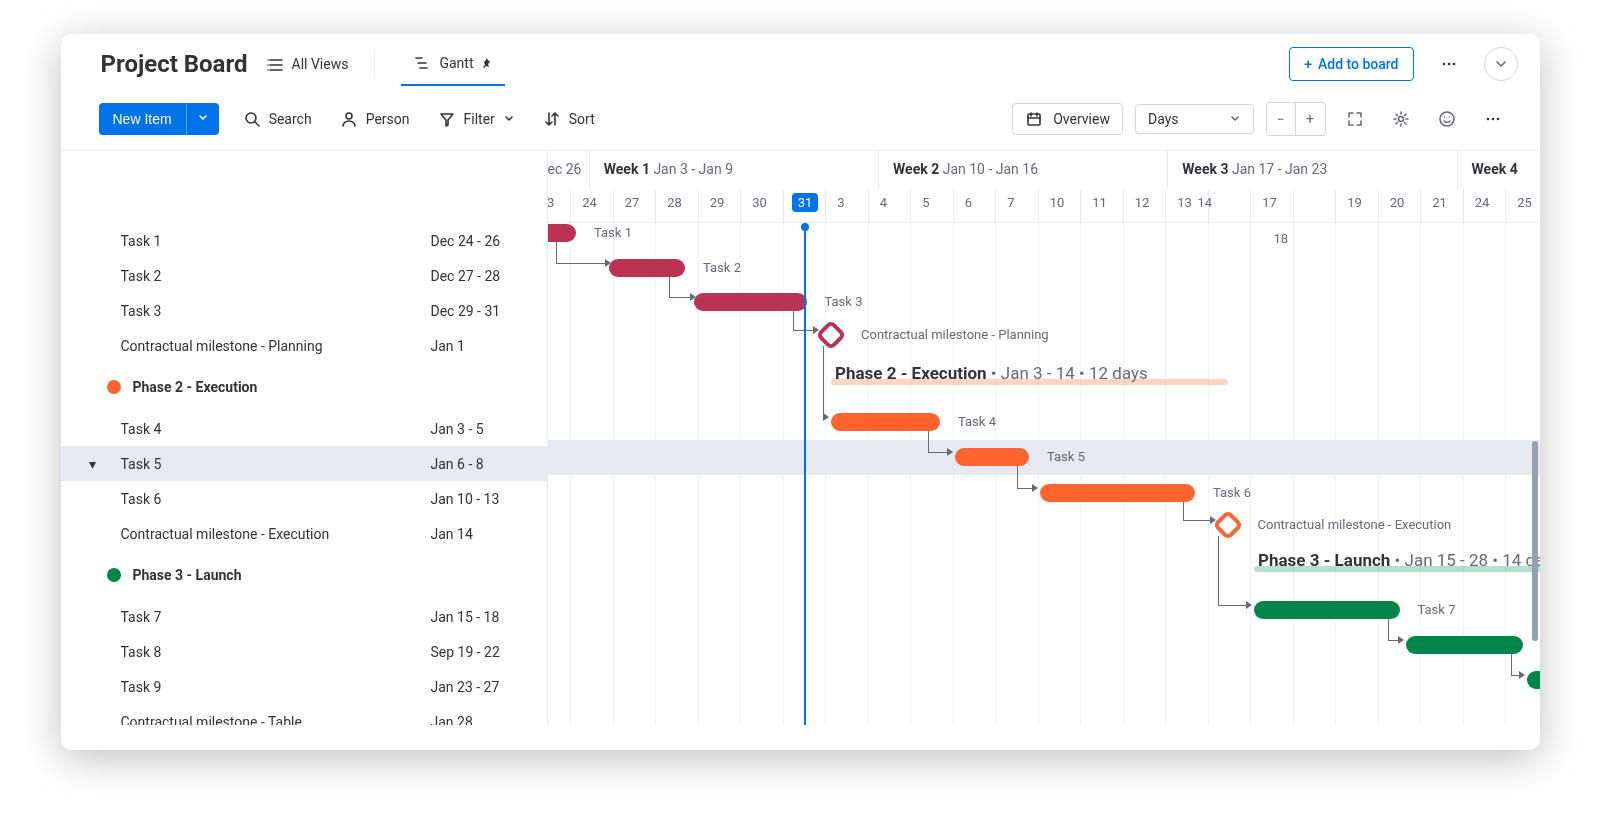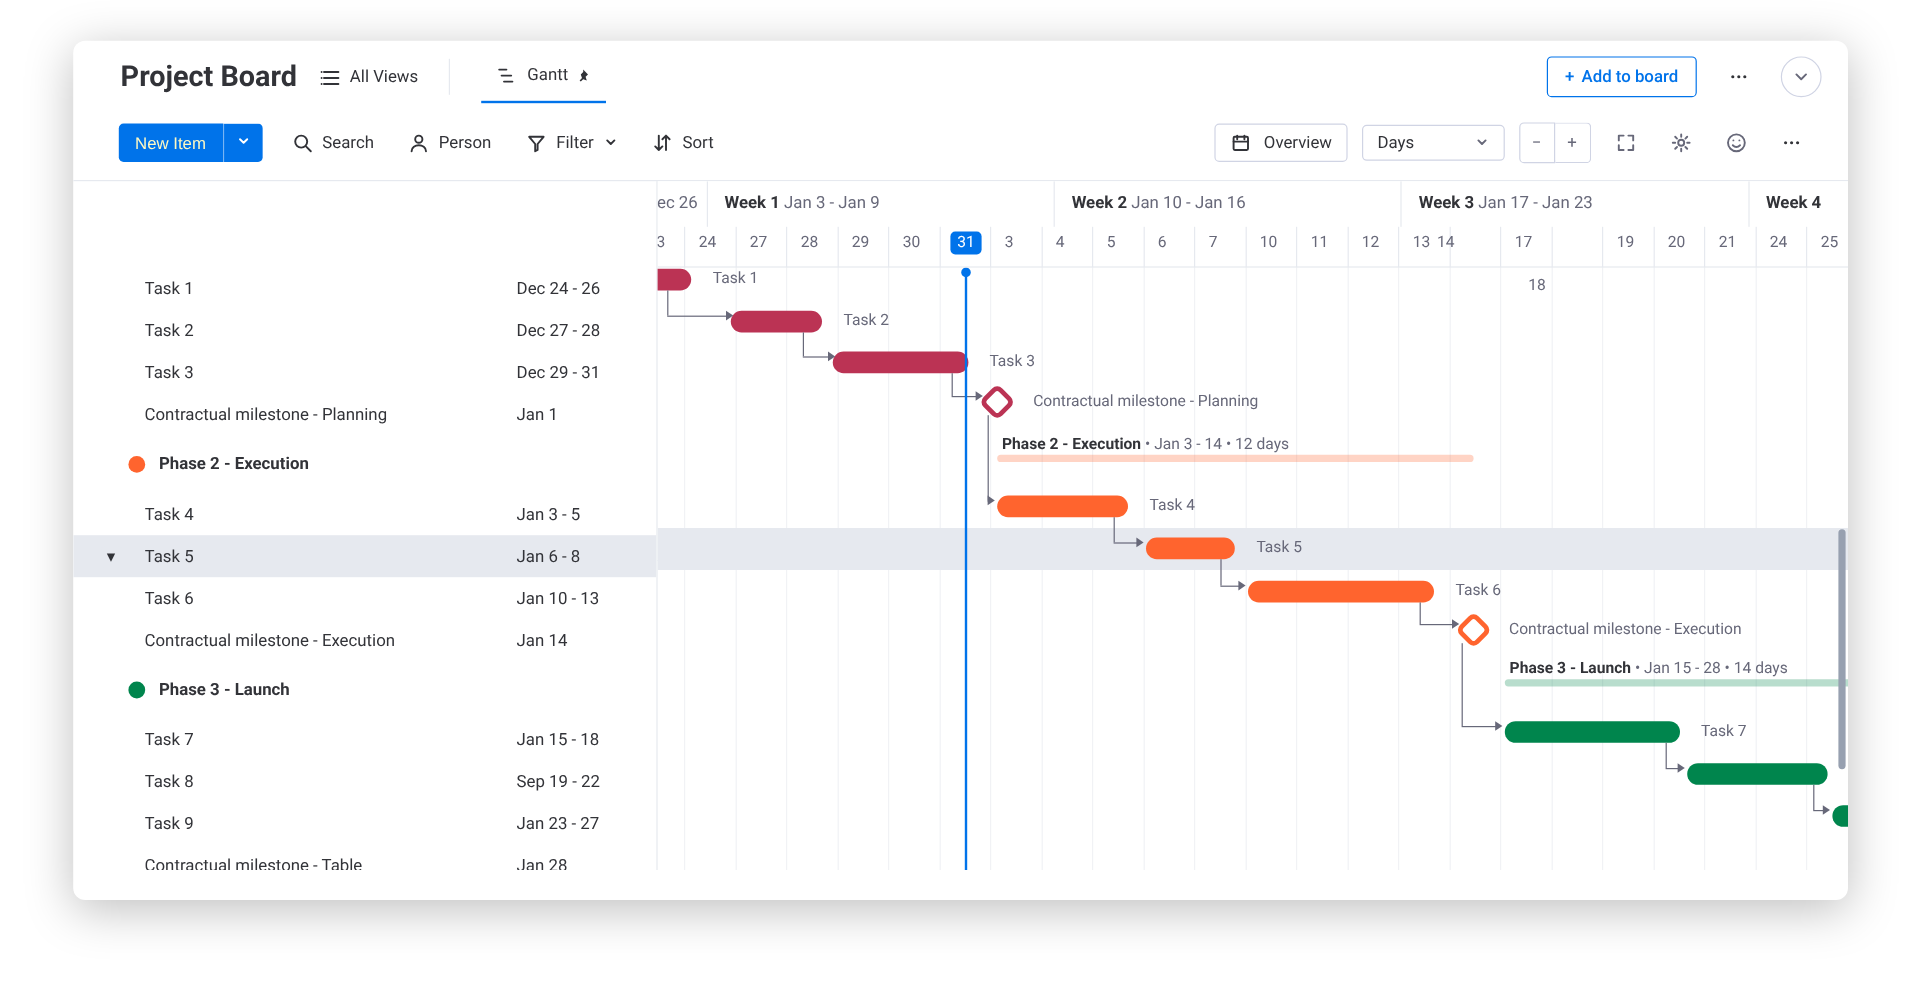--- a/index.html
+++ b/index.html
@@ -58,21 +58,21 @@
 .vline { position: absolute; top: 0; bottom: 0; border-left: 1px solid #f1f2f5; }
 .today-line { position: absolute; top: 36px; bottom: 0; width: 2px; background: #0073ea; z-index: 2; }
 .today-dot { position: absolute; width: 8px; height: 8px; border-radius: 50%; background: #0073ea; left: -3px; top: 36px; }
 
 .bars { position: absolute; left: 0; right: 0; top: 72px; bottom: 0; }
 .hl { position: absolute; left: 0; right: 0; height: 35px; background: #e6e9ef; z-index: 0; }
 .bar { position: absolute; height: 18px; border-radius: 9px; }
 .bar-label { position: absolute; font-size: 13px; color: #676879; white-space: nowrap; }
 .milestone { position: absolute; width: 22px; height: 22px; border: 4px solid; border-radius: 6px; transform: rotate(45deg); background: #fff; }
 .phase-underline { position: absolute; height: 6px; border-radius: 3px; }
-.phase-text { position: absolute; font-size: 13px; color: #676879; white-space: nowrap; }
+.phase-text { position: absolute; font-size: 17px; color: #676879; white-space: nowrap; }
 .phase-text b { color: #323338; font-weight: 700; }
 .scroll-handle { position: absolute; right: 2px; width: 6px; border-radius: 3px; background: #97a0b0; }
 .side-arrow { position: absolute; left: -12px; top: 304px; color: #d0d4e4; font-size: 18px; }
 
 
 .conn { position: absolute; border-color: #c3c6d4; }
 .conn .v1 { position:absolute; width:1px; background:#676879; }
 .conn .h { position:absolute; height:1px; background:#676879; }
 .conn .ah { position:absolute; width:0;height:0;border-top:4px solid transparent;border-bottom:4px solid transparent;border-left:6px solid #676879; }
 svg.icon { width: 18px; height: 18px; fill: none; stroke: currentColor; stroke-width: 1.6; stroke-linecap: round; stroke-linejoin: round; }

